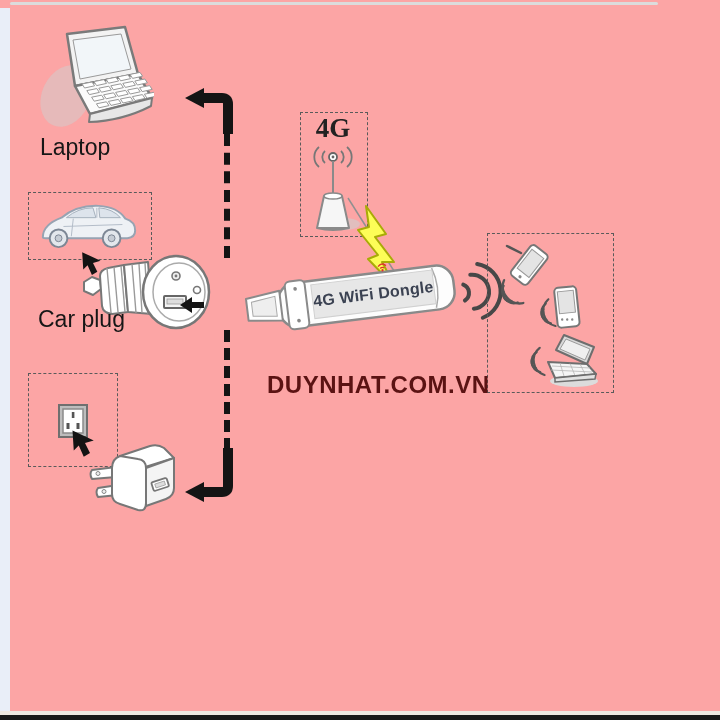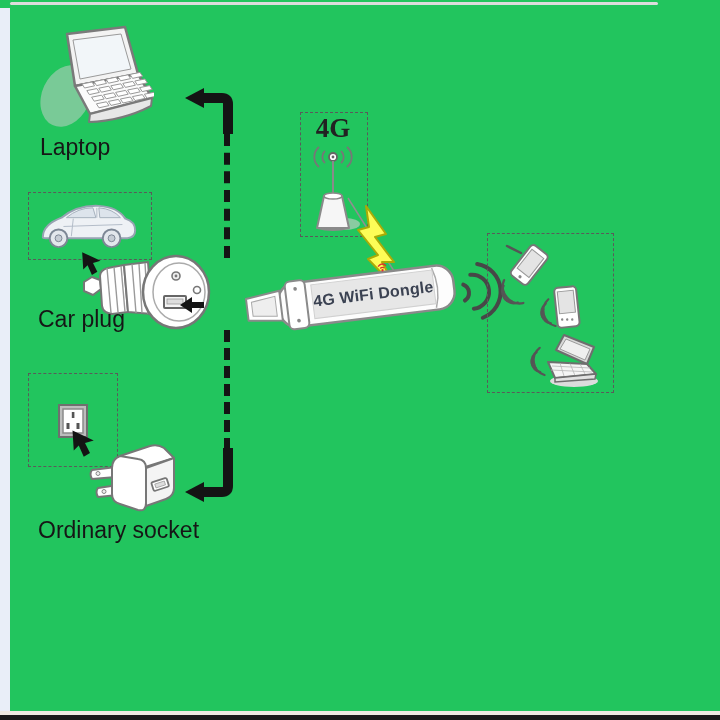--- a/index.html
+++ b/index.html
@@ -1,16 +1,16 @@
 <!DOCTYPE html>
 <html><head>
 <meta charset="utf-8">
 <style>
   html,body{margin:0;padding:0;background:#fff;}
-  #canvas{position:relative;width:720px;height:720px;background:#22c55e;overflow:hidden;
+  #canvas{position:relative;width:720px;height:720px;background:#fca5a5;overflow:hidden;
           font-family:"Liberation Sans",sans-serif;color:#1a1a1a;}
   .abs{position:absolute;}
   
   .left-strip{left:0;top:8px;width:10px;height:704px;background:#e9eef8;}
   .top-line{left:10px;top:2px;width:648px;height:3px;background:#dcdcdc;border-radius:2px;}
   .bottom-soft{left:0;top:711px;width:720px;height:4px;background:#efe9e2;}
   .bottom-bar{left:0;top:715px;width:720px;height:5px;background:#191919;}
   
   .dash-box{border:1.6px dashed #5a5a5a;background:transparent;}
   .car-box{left:28px;top:192px;width:122px;height:66px;}
@@ -140,21 +140,20 @@
     <path d="M12,48 L32,45 L32,55 L12,57 Q9,52 12,48 Z" fill="#fff" stroke="#777" stroke-width="2" stroke-linejoin="round"></path>
     <circle cx="18" cy="51.5" r="2" fill="#eee" stroke="#888" stroke-width="1"></circle>
     <path d="M34,16 L64,6 Q72,4 78,8 L88,18 L56,28 Q48,30 42,26 Z" fill="#fff" stroke="#777" stroke-width="2" stroke-linejoin="round"></path>
     <path d="M88,18 L88,48 Q88,56 80,59 L60,66 L60,28 Z" fill="#f4f4f4" stroke="#777" stroke-width="2" stroke-linejoin="round"></path>
     <path d="M34,16 Q26,19 26,28 L26,54 Q26,62 34,64 L52,70 Q60,72 60,63 L60,28 Q60,20 52,19 Z" fill="#fff" stroke="#777" stroke-width="2" stroke-linejoin="round"></path>
     <g transform="rotate(-18 74 44)">
       <rect x="66" y="40" width="16" height="9" rx="1.5" fill="#fff" stroke="#777" stroke-width="1.8"></rect>
       <rect x="69" y="42.5" width="10" height="4" fill="#ddd" stroke="#999" stroke-width="0.7"></rect>
     </g>
   </svg>
-  <div class="abs caption lbl-socket">Ordinary socket</div>
 
   <div class="abs dash-box g4-box"></div>
   <div class="abs g4-text">4G</div>
   <svg class="abs" style="left:303px;top:144px" width="60" height="88" viewBox="0 0 60 88">
     <path d="M22,7 A8,8 0 0 0 22,19" fill="none" stroke="#777" stroke-width="1.8"></path>
     <path d="M16,3 A13,13 0 0 0 16,23" fill="none" stroke="#777" stroke-width="1.8"></path>
     <path d="M38,7 A8,8 0 0 1 38,19" fill="none" stroke="#777" stroke-width="1.8"></path>
     <path d="M44,3 A13,13 0 0 1 44,23" fill="none" stroke="#777" stroke-width="1.8"></path>
     <circle cx="30" cy="13" r="4" fill="#fff" stroke="#666" stroke-width="1.8"></circle>
     <circle cx="30" cy="13" r="1.4" fill="#666"></circle>
@@ -241,14 +240,15 @@
     <path d="M17,46 L58,42 L57,47 L17,50 Z" fill="#e2e2e2" stroke="#6e6e6e" stroke-width="1.5"></path>
   </svg>
   <svg class="abs" style="left:521px;top:348px;transform:rotate(-10deg)" width="24" height="30" viewBox="0 0 26 32">
     <g fill="none" stroke="#555" stroke-width="2.4" stroke-linecap="round">
       <path d="M15,10 A7,7 0 0 0 15,22"></path>
       <path d="M19,5 A12,12 0 0 0 19,27"></path>
       <path d="M23,1 A17,17 0 0 0 23,31"></path>
     </g>
   </svg>
 
+  <div class="abs watermark">DUYNHAT.COM.VN</div>
 
 </div>
 
 </body></html>

